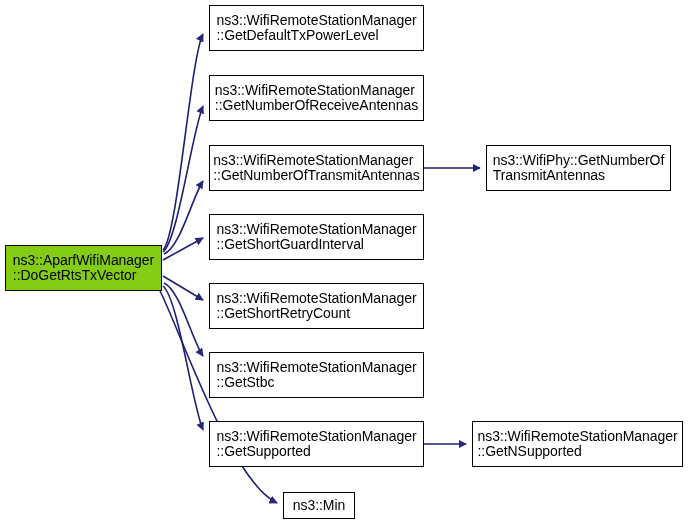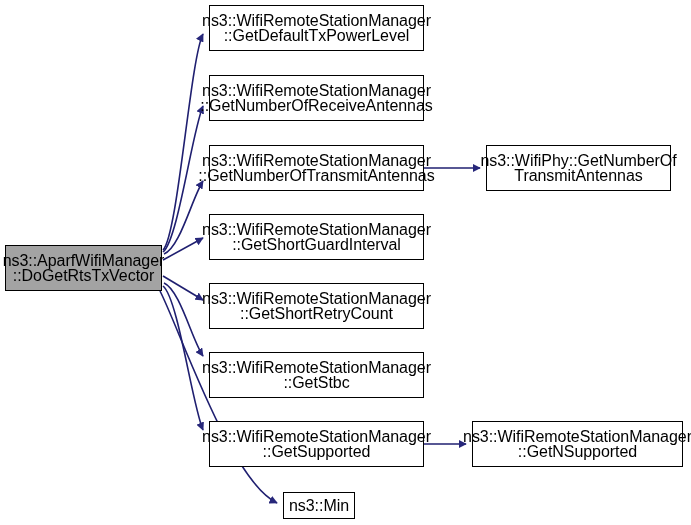--- a/index.html
+++ b/index.html
@@ -26,29 +26,29 @@
     pointer-events: none;
   }
   .node {
     position: absolute;
     box-sizing: border-box;
     border: 1px solid #000000;
     background: #ffffff;
     display: flex;
     align-items: center;
     justify-content: center;
-    text-align: center;
+    text-align: left;
     color: #000000;
-    font-size: 16px;
+    font-size: 14px;
     line-height: 15.5px;
     letter-spacing: -0.05px;
     z-index: 2;
   }
   .node-root {
-    background: #a3a3a3;
+    background: #84cc16;
     border: 1px solid #000000;
   }
   .node-label {
     display: block;
     white-space: pre-line;
     padding: 0 3px;
   }
 </style>
 </head>
 <body>

